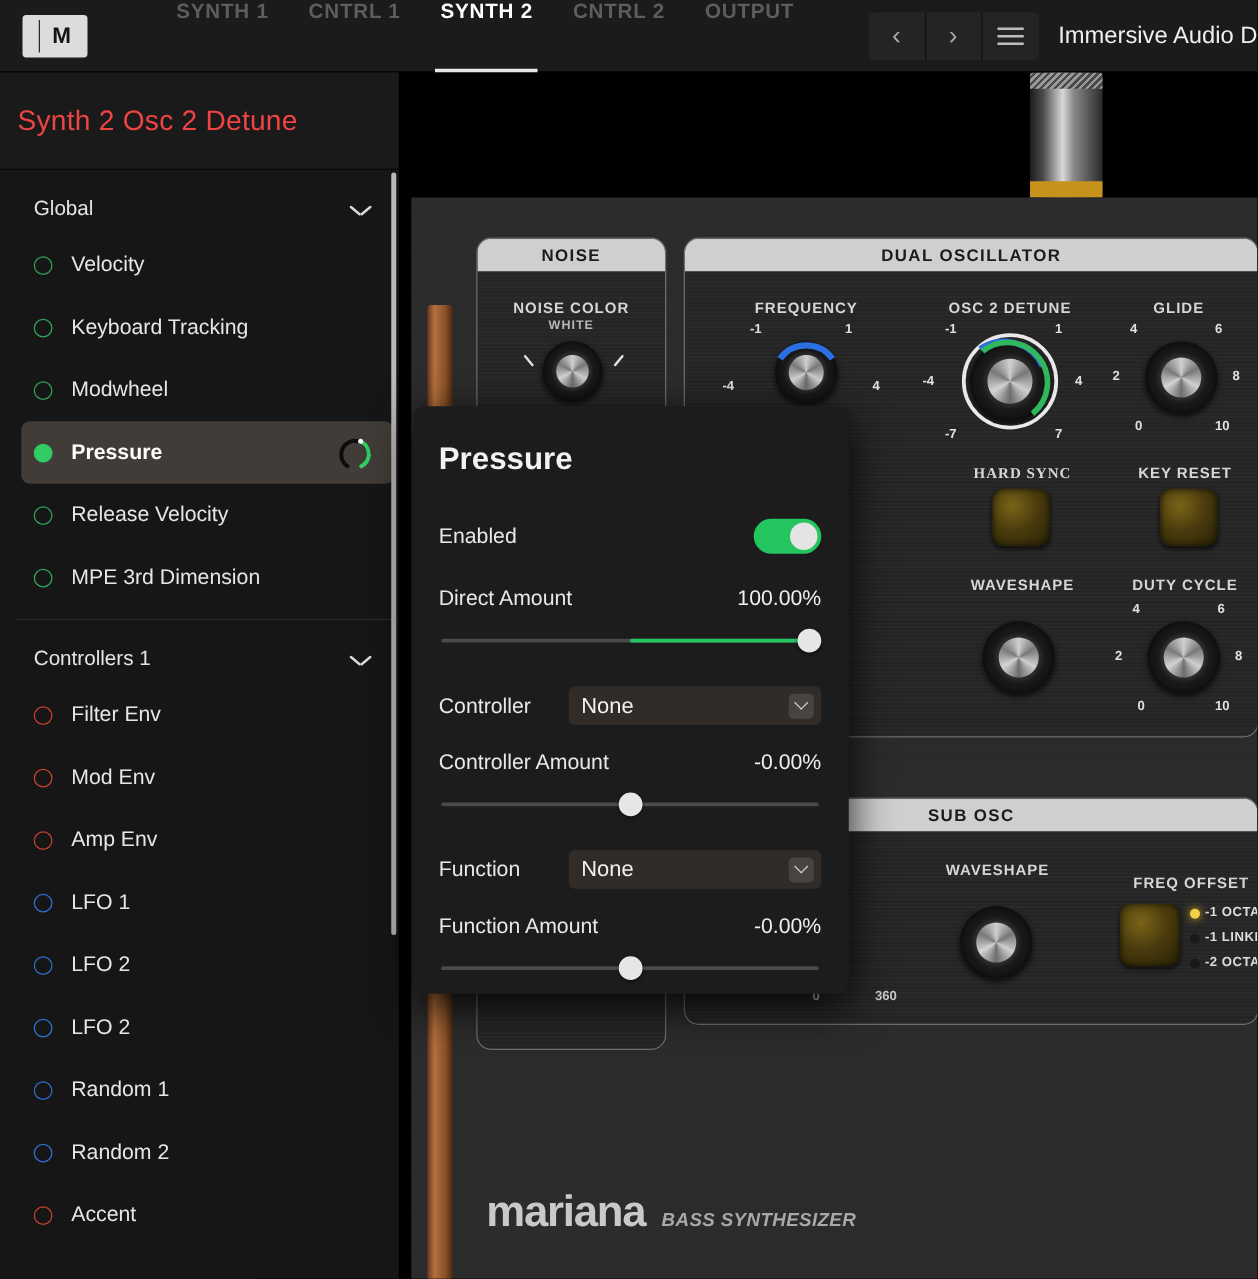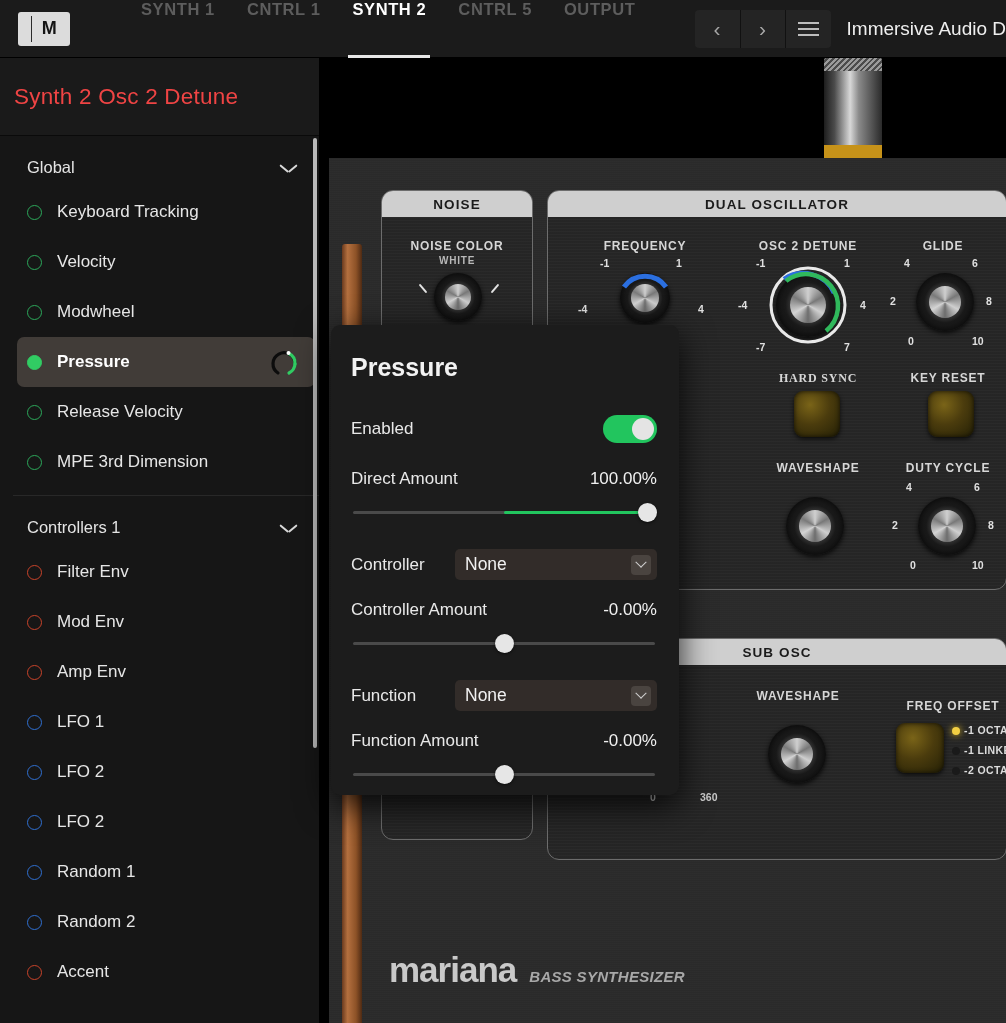--- a/index.html
+++ b/index.html
@@ -241,21 +241,21 @@
       <div class="tab">
           <span>SYNTH 1</span>
         </div>
       <div class="tab">
           <span>CNTRL 1</span>
         </div>
       <div class="tab active">
           <span>SYNTH 2</span>
         </div>
       <div class="tab">
-          <span>CNTRL 5</span>
+          <span>CNTRL 2</span>
         </div>
       <div class="tab">
           <span>OUTPUT</span>
         </div>
     </div>
 
     <div class="topright">
       <div class="navgrp">
         <div class="navbtn">‹</div>
         <div class="navbtn">›</div>
@@ -340,21 +340,21 @@
         <div class="knob" style="left:370px; top:306px; width:58px; height:58px;"></div>
         <div class="scale-num" style="left:358px; top:290px;">4</div>
         <div class="scale-num" style="left:426px; top:290px;">6</div>
         <div class="scale-num" style="left:344px; top:328px;">2</div>
         <div class="scale-num" style="left:440px; top:328px;">8</div>
         <div class="scale-num" style="left:362px; top:368px;">0</div>
         <div class="scale-num" style="left:424px; top:368px;">10</div>
         <div class="scale-num" style="left:10px; top:330px; color:#c9c9c9;">270</div>
       </div>
 
-      <div class="module" style="left:218px; top:480px; width:460px; height:222px;">
+      <div class="module" style="left:218px; top:480px; width:460px; height:182px;">
         <div class="module-head">
           <span class="module-title">SUB OSC</span>
         </div>
         <div class="ctl-label" style="left:170px; width:160px; top:50px;">WAVESHAPE</div>
         <div class="knob" style="left:220px; top:86px; width:58px; height:58px;"></div>
         <div class="scale-num" style="left:10px; top:110px; color:#c9c9c9;">270</div>
         <div class="scale-num" style="left:102px; top:152px; color:#c9c9c9;">0</div>
         <div class="scale-num" style="left:152px; top:152px; color:#c9c9c9;">360</div>
 
         <div class="ctl-label" style="left:330px; width:150px; top:60px;">FREQ OFFSET</div>
@@ -379,25 +379,25 @@
       <span class="sb-header-title">Synth 2 Osc 2 Detune</span>
     </div>
 
     <div class="sb-section">
       <div class="sb-section-head">
         <span class="sb-section-title">Global</span>
         <span class="chev"></span>
       </div>
       <div class="sb-item">
         <span class="dot green"></span>
+        <span class="sb-label">Velocity</span>
+      </div>
+      <div class="sb-item">
+        <span class="dot green"></span>
         <span class="sb-label">Keyboard Tracking</span>
-      </div>
-      <div class="sb-item">
-        <span class="dot green"></span>
-        <span class="sb-label">Velocity</span>
       </div>
       <div class="sb-item">
         <span class="dot green"></span>
         <span class="sb-label">Modwheel</span>
       </div>
       <div class="sb-item selected">
         <span class="dot green filled"></span>
         <span class="sb-label">Pressure</span>
         <svg class="arc" viewBox="0 0 30 30">
           <path d="M9 25 A 11 11 0 1 1 26 16" fill="none" stroke="#0c0c0c" stroke-width="3.2" stroke-linecap="round"></path>

